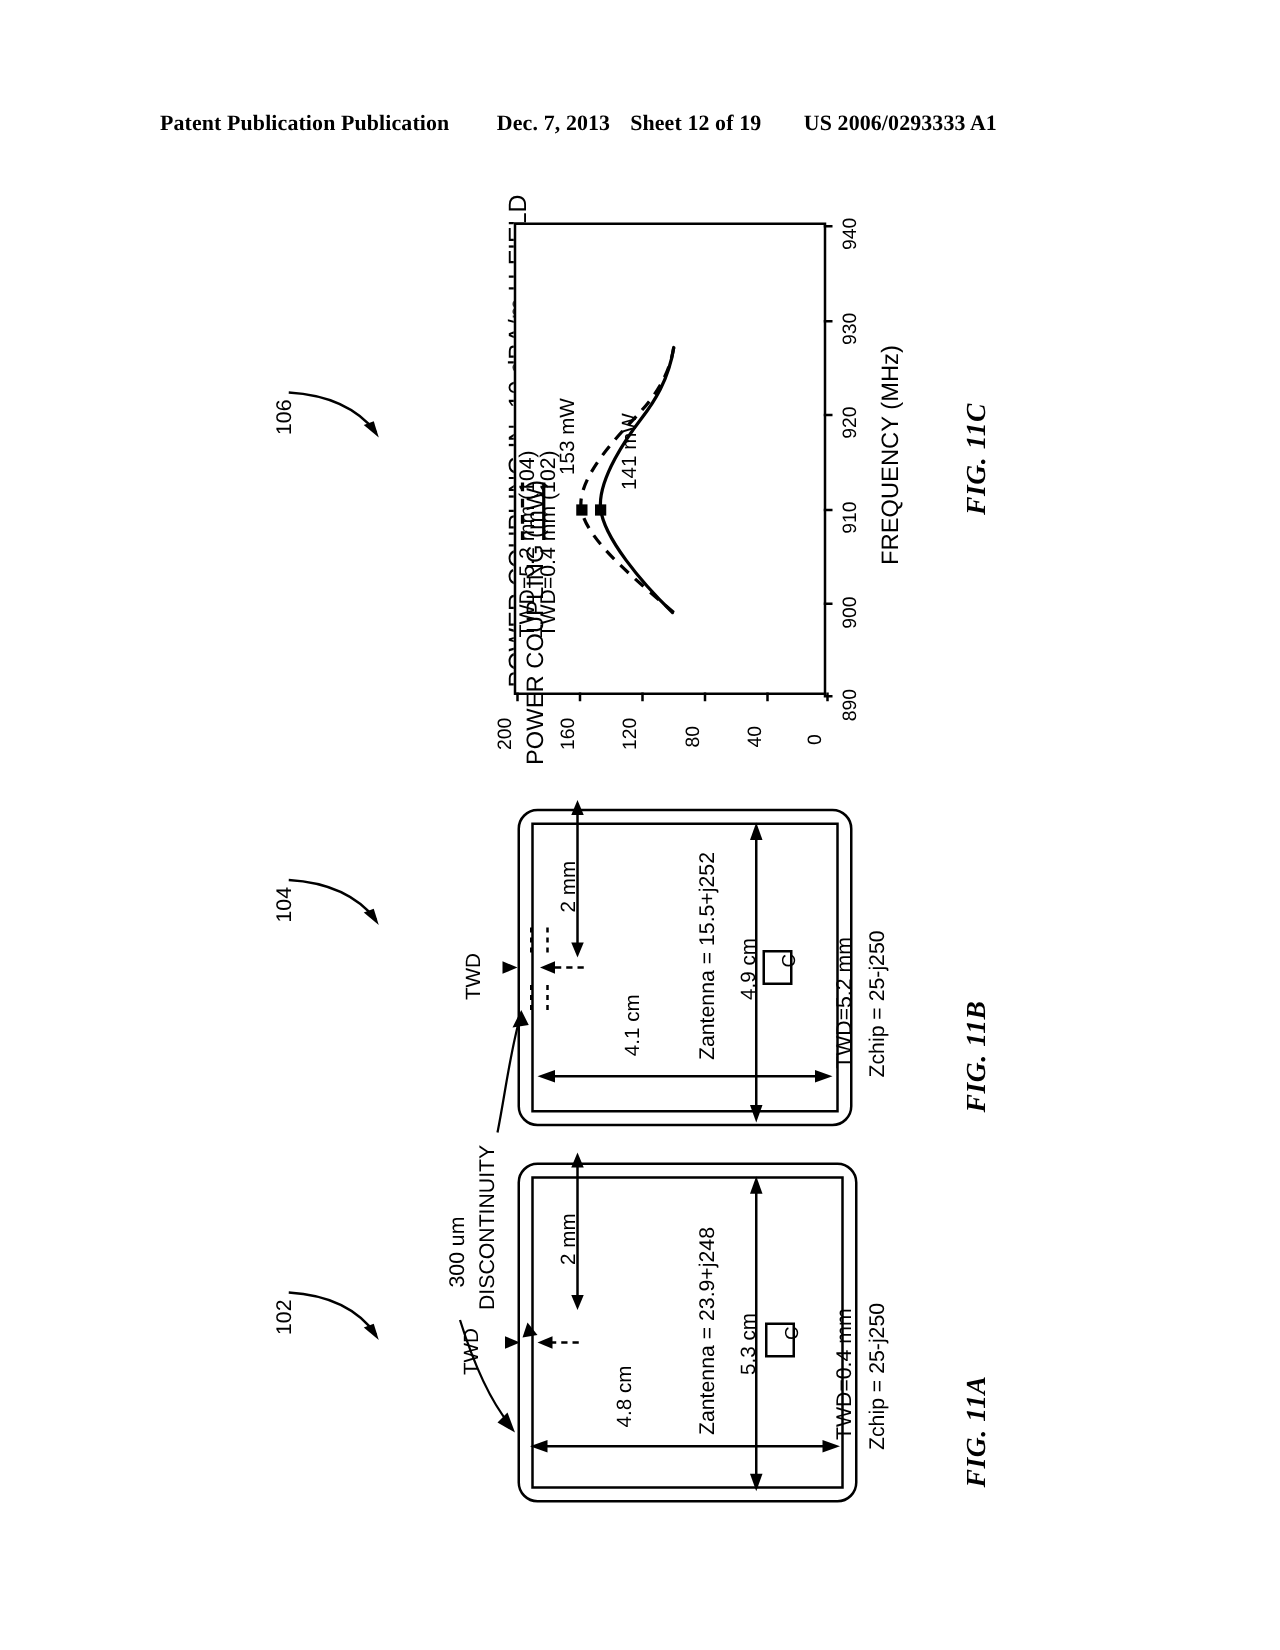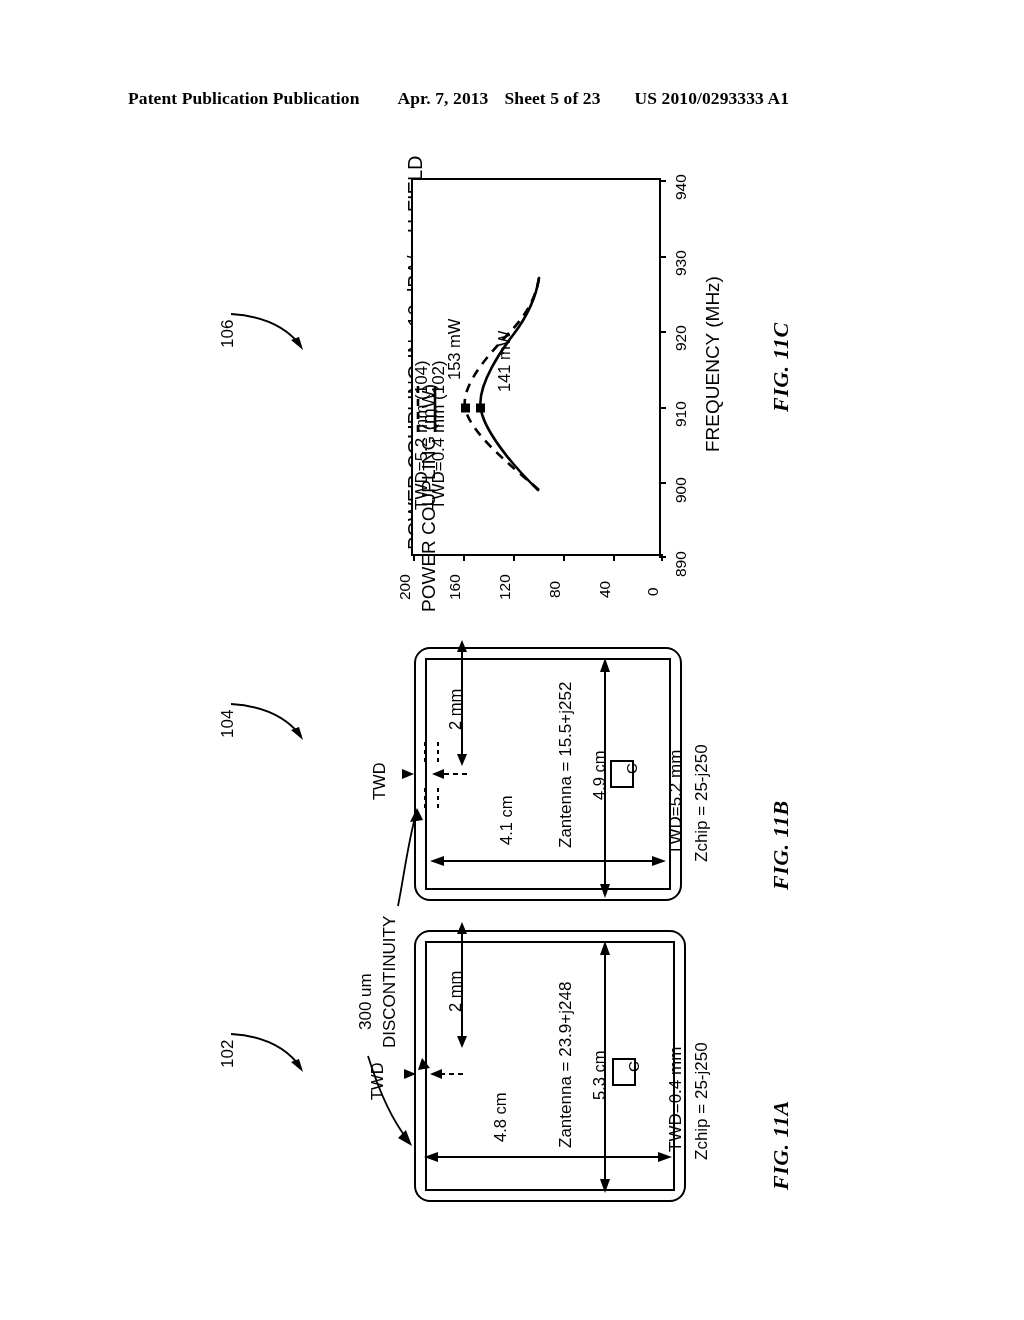--- a/index.html
+++ b/index.html
@@ -54,25 +54,25 @@
 
   svg{overflow:visible;}
 </style>
 </head>
 <body>
 
 <div id="pub-header">
   <div class="h-inner">
     <span>Patent Publication Publication</span>
     <span class="hgap1"></span>
-    <span>Apr. 7, 2013</span>
+    <span>Dec. 7, 2013</span>
     <span class="hgap2"></span>
-    <span>Sheet 5 of 23</span>
+    <span>Sheet 12 of 19</span>
     <span class="hgap3"></span>
-    <span>US 2010/0293333 A1</span>
+    <span>US 2006/0293333 A1</span>
   </div>
 </div>
 
 <div id="fig11c">
 
   <div class="rot r90 refnum" style="left:218px;top:348px;">106</div>
   <svg style="position:absolute;left:225px;top:310px;" width="90" height="50">
     <path d="M6,4 C40,6 62,18 76,36" stroke="#000" stroke-width="2" fill="none"></path>
     <path d="M78,40 L66,30 L74,27 Z" fill="#000"></path>
   </svg>

